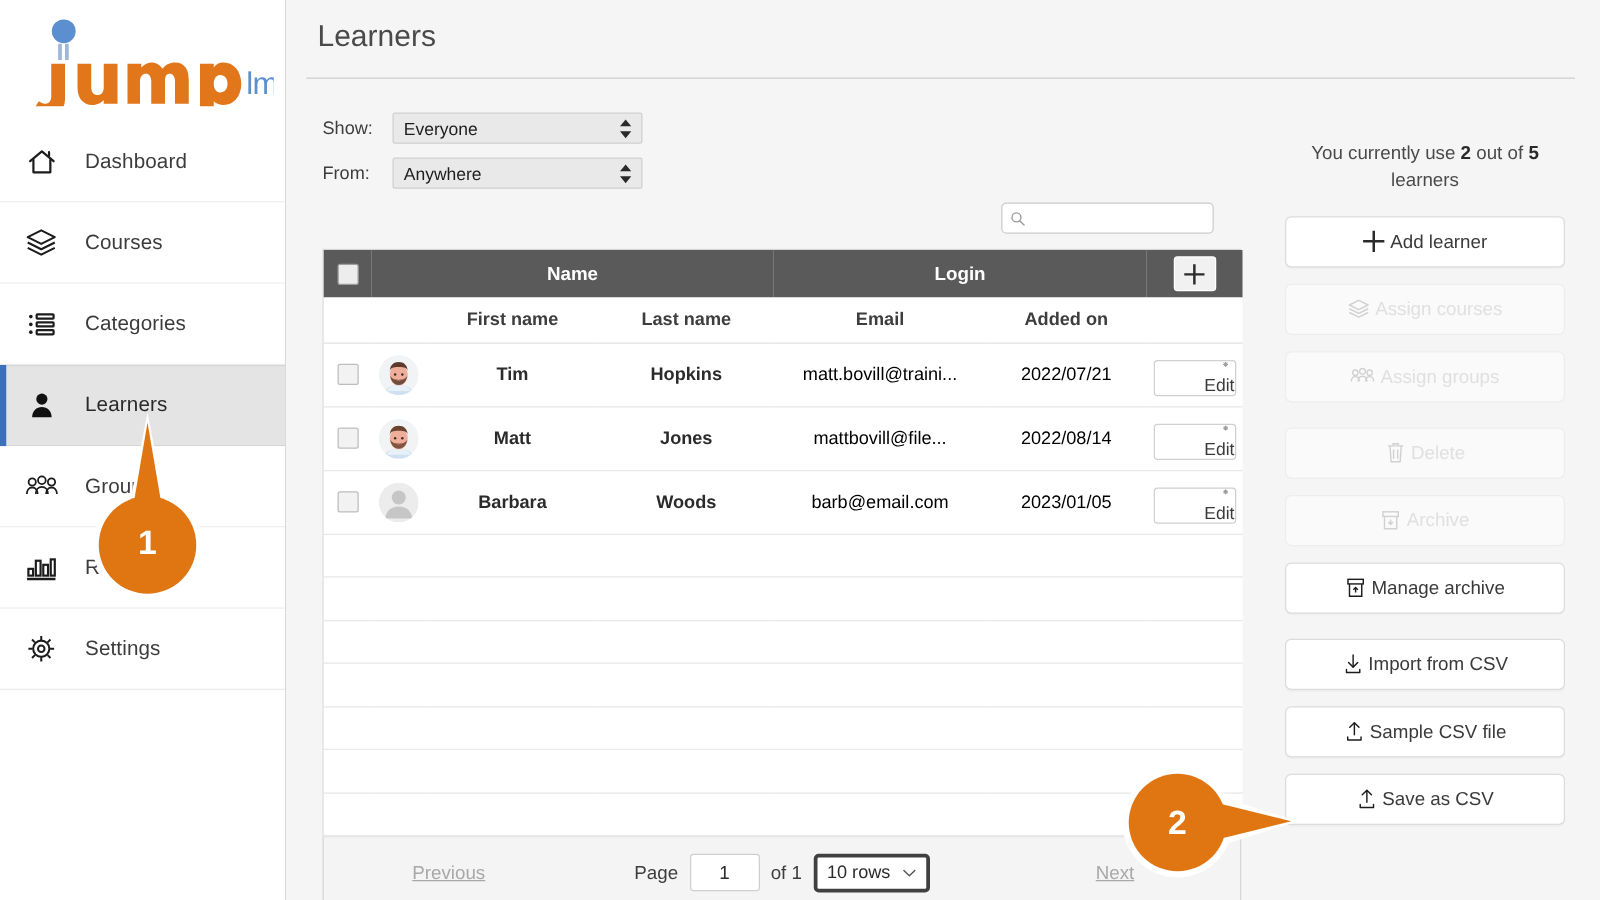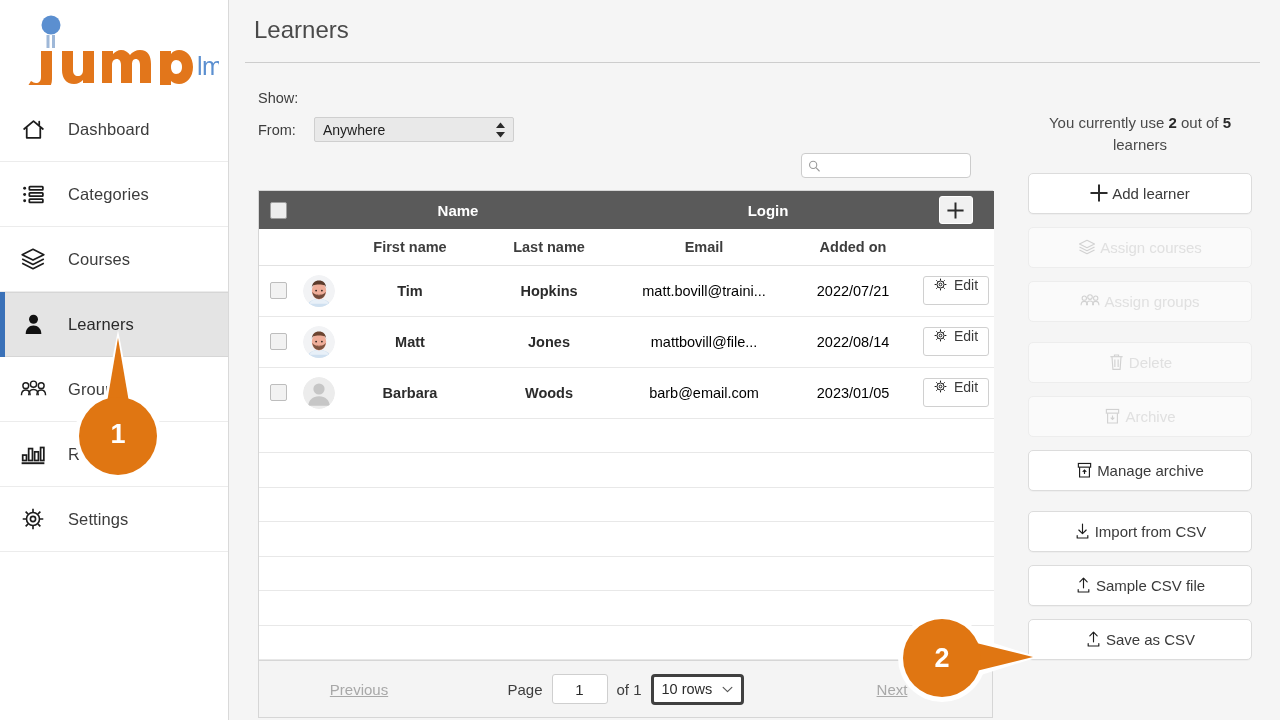--- a/index.html
+++ b/index.html
@@ -270,31 +270,32 @@
   .avatar {
     width: 32px; height: 32px;
     border-radius: 50%;
     display: inline-block;
     vertical-align: middle;
     overflow: hidden;
   }
 
   .edit-btn {
     display: inline-flex;
-    align-items: flex-start;
+    align-items: flex-end;
     justify-content: center;
     gap: 6px;
     width: 66px;
     height: 29px;
     background: #ffffff;
     border: 1px solid #d0d0d0;
     border-radius: 3px;
     font-size: 14px;
     color: #3a3a3a;
     cursor: pointer;
+    flex-direction: column;
   }
 
   
   .c-chk { width: 38px; }
   .c-av  { width: 44px; }
   .c-fn  { width: 138px; }
   .c-ln  { width: 140px; }
   .c-em  { width: 170px; }
   .c-ad  { width: 128px; }
   .c-ed  { width: 77px; }
@@ -438,41 +439,41 @@
             <path d="M3 11.5 L12 4 L21 11.5"></path>
               <path d="M5.5 10.5 V20 h13 V10.5"></path>
             <path d="M17.5 4.5 v2.8"></path>
           </svg>
         </span>
         <span class="nav-label">Dashboard</span>
       </div>
 
       <div class="nav-item">
         <span class="nav-icon">
+          <svg width="26" height="26" viewBox="0 0 24 24" fill="none" stroke="#1c1c1c" stroke-width="1.5" stroke-linejoin="round">
+            <path d="M12 3 L22 8 L12 13 L2 8 Z"></path>
+            <path d="M2 12 L12 17 L22 12"></path>
+            <path d="M2 16 L12 21 L22 16"></path>
+          </svg>
+        </span>
+        <span class="nav-label">Courses</span>
+      </div>
+
+      <div class="nav-item">
+        <span class="nav-icon">
           <svg width="25" height="25" viewBox="0 0 24 24" fill="none" stroke="#1c1c1c" stroke-width="1.7">
             <circle cx="3.5" cy="6" r="1.4" fill="#1c1c1c" stroke="none"></circle>
             <circle cx="3.5" cy="12" r="1.4" fill="#1c1c1c" stroke="none"></circle>
             <circle cx="3.5" cy="18" r="1.4" fill="#1c1c1c" stroke="none"></circle>
             <rect x="8" y="4.4" width="13" height="3.2" rx="0.6"></rect>
             <rect x="8" y="10.4" width="13" height="3.2" rx="0.6"></rect>
             <rect x="8" y="16.4" width="13" height="3.2" rx="0.6"></rect>
           </svg>
         </span>
         <span class="nav-label">Categories</span>
-      </div>
-
-      <div class="nav-item">
-        <span class="nav-icon">
-          <svg width="26" height="26" viewBox="0 0 24 24" fill="none" stroke="#1c1c1c" stroke-width="1.5" stroke-linejoin="round">
-            <path d="M12 3 L22 8 L12 13 L2 8 Z"></path>
-            <path d="M2 12 L12 17 L22 12"></path>
-            <path d="M2 16 L12 21 L22 16"></path>
-          </svg>
-        </span>
-        <span class="nav-label">Courses</span>
       </div>
 
       <div class="nav-item active">
         <span class="nav-icon">
           <svg width="25" height="25" viewBox="0 0 24 24" fill="#111">
             <circle cx="12" cy="7" r="4.3"></circle>
             <path d="M4.5 21 c0 -5 3.4 -8 7.5 -8 s7.5 3 7.5 8 z"></path>
           </svg>
         </span>
         <span class="nav-label">Learners</span>
@@ -524,20 +525,27 @@
     <div class="page-title">Learners</div>
     <div class="title-rule"></div>
 
     <div class="content">
 
       <div class="col-left">
 
         <div class="filters">
           <div class="filter-row">
             <span class="filter-label">Show:</span>
+            <div class="select-box">
+              <span>Everyone</span>
+              <svg class="select-arrows" viewBox="0 0 11 17">
+                <path d="M5.5 1 L10 6.5 H1 Z" fill="#2a2a2a"></path>
+                <path d="M5.5 16 L10 10.5 H1 Z" fill="#2a2a2a"></path>
+              </svg>
+            </div>
           </div>
           <div class="filter-row">
             <span class="filter-label">From:</span>
             <div class="select-box">
               <span>Anywhere</span>
               <svg class="select-arrows" viewBox="0 0 11 17">
                 <path d="M5.5 1 L10 6.5 H1 Z" fill="#2a2a2a"></path>
                 <path d="M5.5 16 L10 10.5 H1 Z" fill="#2a2a2a"></path>
               </svg>
             </div>

